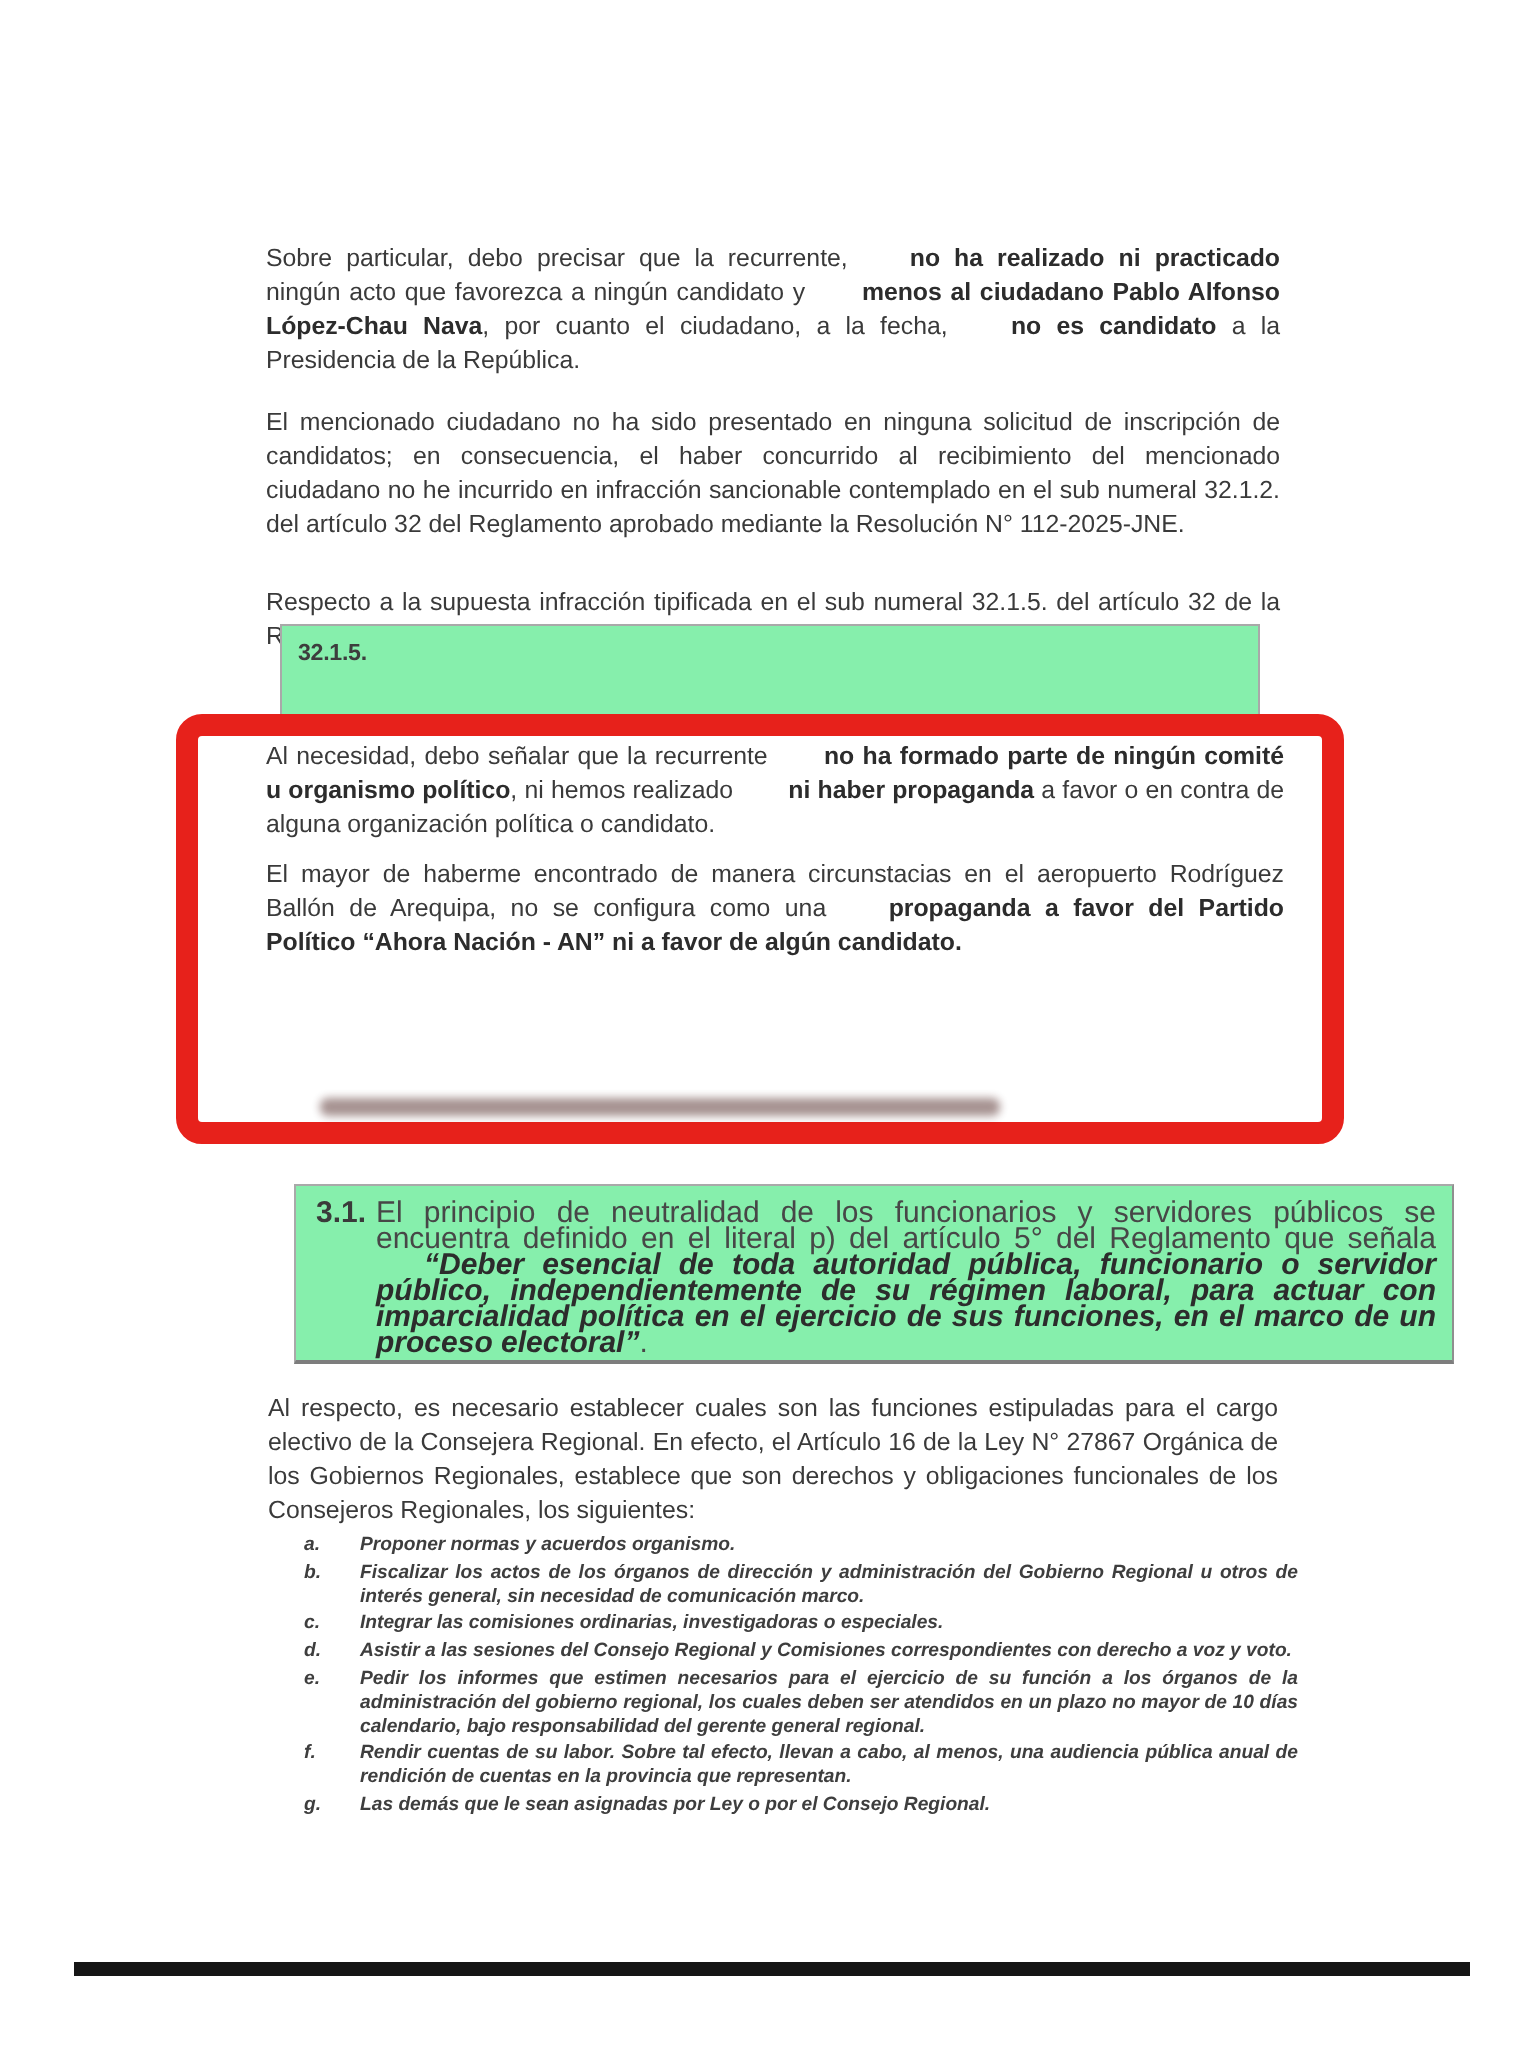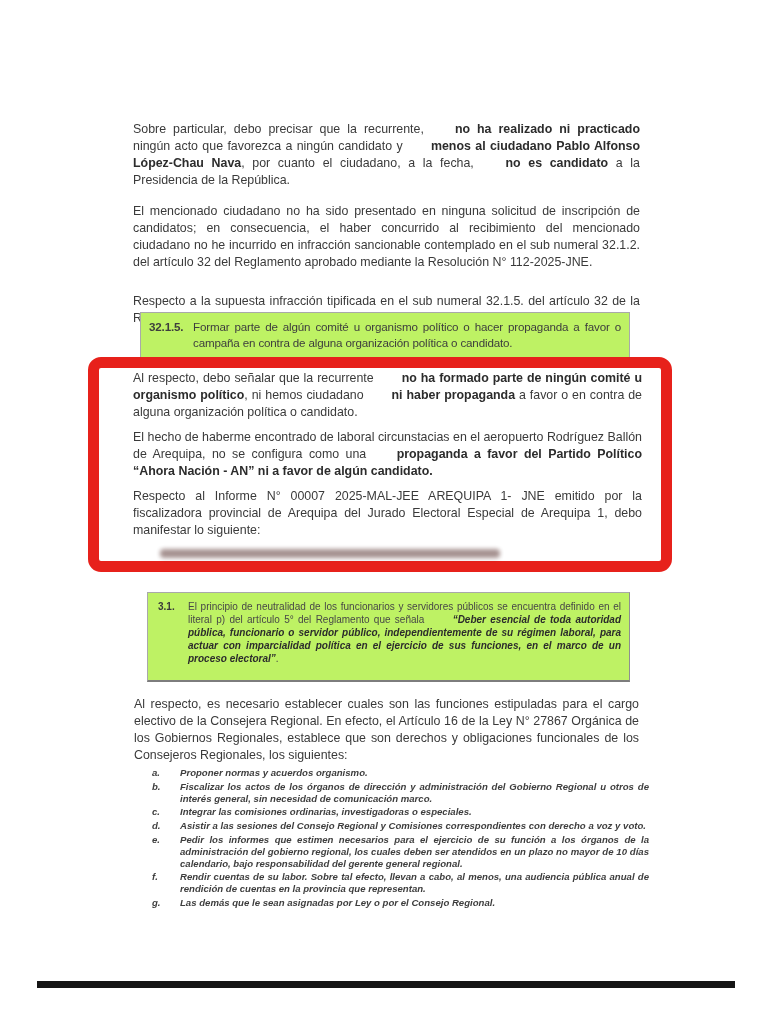--- a/index.html
+++ b/index.html
@@ -19,40 +19,40 @@
     color:#3a3a3a;
   }
   .para{margin:0 0 14px 0;}
   .top-paragraphs .para:nth-child(2){margin-bottom:22px;}
   .top-paragraphs .para:nth-child(3){margin-bottom:0;}
   .b{font-weight:bold;color:#2c2c2c;margin-left:24px;}
   .i{font-style:italic;}
 
   
   .quote-box{
-    background:#bef264;
+    background:#86efac;
     border:1px solid #a9a9a9;
     color:#3d3d3d;
   }
   .quote-3215{
     left:140px;top:312px;width:490px;height:48px;
     padding:6px 8px 6px 8px;
     box-sizing:border-box;
     font-size:11.6px;line-height:16px;
     text-align:justify;
     letter-spacing:-0.15px;
     z-index:1;
     display:grid;grid-template-columns:44px 1fr;
   }
   .quote-3215 .q-num{font-weight:bold;}
   .quote-31{
-    left:147px;top:592px;width:483px;height:90px;
+    left:147px;top:592px;width:580px;height:90px;
     padding:7px 8px 6px 10px;
     box-sizing:border-box;
-    font-size:10px;line-height:13px;
+    font-size:15px;line-height:13px;
     text-align:justify;
     color:#474747;
     border-bottom:2px solid #7d7d7d;
     border-right:1px solid #8f8f8f;
     display:grid;grid-template-columns:30px 1fr;
     overflow:hidden;
     z-index:1;
   }
   .quote-31 .q-num{font-weight:bold;color:#3a3a3a;}
 
@@ -107,29 +107,27 @@
   <div class="group top-paragraphs body-text">
   <p class="para"><span>Sobre particular, debo precisar que la recurrente, </span><span class="b">no ha realizado ni practicado</span><span> ningún acto que favorezca a ningún candidato y </span><span class="b">menos al ciudadano Pablo Alfonso López-Chau Nava</span><span>, por cuanto el ciudadano, a la fecha, </span><span class="b">no es candidato</span><span> a la Presidencia de la República.</span></p>
 
   <p class="para"><span>El mencionado ciudadano no ha sido presentado en ninguna solicitud de inscripción de candidatos; en consecuencia, el haber concurrido al recibimiento del mencionado ciudadano no he incurrido en infracción sancionable contemplado en el sub numeral 32.1.2. del artículo 32 del Reglamento aprobado mediante la Resolución N° 112-2025-JNE.</span></p>
 
   <p class="para"><span>Respecto a la supuesta infracción tipificada en el sub numeral 32.1.5. del artículo 32 de la Resolución entes mencionada, se establece lo siguiente:</span></p>
 </div>
 
   <div class="block quote-box quote-3215">
     <span class="q-num">32.1.5.</span>
-    <span class="q-text"><span>Formar parte de algún comité u organismo político o hacer propaganda a favor o campaña en contra de alguna organización política o candidato.</span></span>
   </div>
 
   <div class="block red-box body-text">
-  <p class="para"><span>Al respecto, debo señalar que la recurrente </span><span class="b">no ha formado parte de ningún comité u organismo político</span><span>, ni hemos ciudadano </span><span class="b">ni haber propaganda</span><span> a favor o en contra de alguna organización política o candidato.</span></p>
+  <p class="para"><span>Al necesidad, debo señalar que la recurrente </span><span class="b">no ha formado parte de ningún comité u organismo político</span><span>, ni hemos realizado </span><span class="b">ni haber propaganda</span><span> a favor o en contra de alguna organización política o candidato.</span></p>
 
-  <p class="para"><span>El hecho de haberme encontrado de laboral circunstacias en el aeropuerto Rodríguez Ballón de Arequipa, no se configura como una </span><span class="b">propaganda a favor del Partido Político “Ahora Nación - AN” ni a favor de algún candidato.</span></p>
+  <p class="para"><span>El mayor de haberme encontrado de manera circunstacias en el aeropuerto Rodríguez Ballón de Arequipa, no se configura como una </span><span class="b">propaganda a favor del Partido Político “Ahora Nación - AN” ni a favor de algún candidato.</span></p>
 
-  <p class="para"><span>Respecto al Informe N° 00007 2025-MAL-JEE AREQUIPA 1- JNE emitido por la fiscalizadora provincial de Arequipa del Jurado Electoral Especial de Arequipa 1, debo manifestar lo siguiente:</span></p>
 </div>
 
   <div class="smudge"></div>
 
   <div class="block quote-box quote-31">
     <span class="q-num">3.1.</span>
     <span class="q-text"><span>El principio de neutralidad de los funcionarios y servidores públicos se encuentra definido en el literal p) del artículo 5° del Reglamento que señala </span><span class="b i">“Deber esencial de toda autoridad pública, funcionario o servidor público, independientemente de su régimen laboral, para actuar con imparcialidad política en el ejercicio de sus funciones, en el marco de un proceso electoral”</span><span>.</span></span>
   </div>
 
   <div class="group closing-paragraphs body-text">

